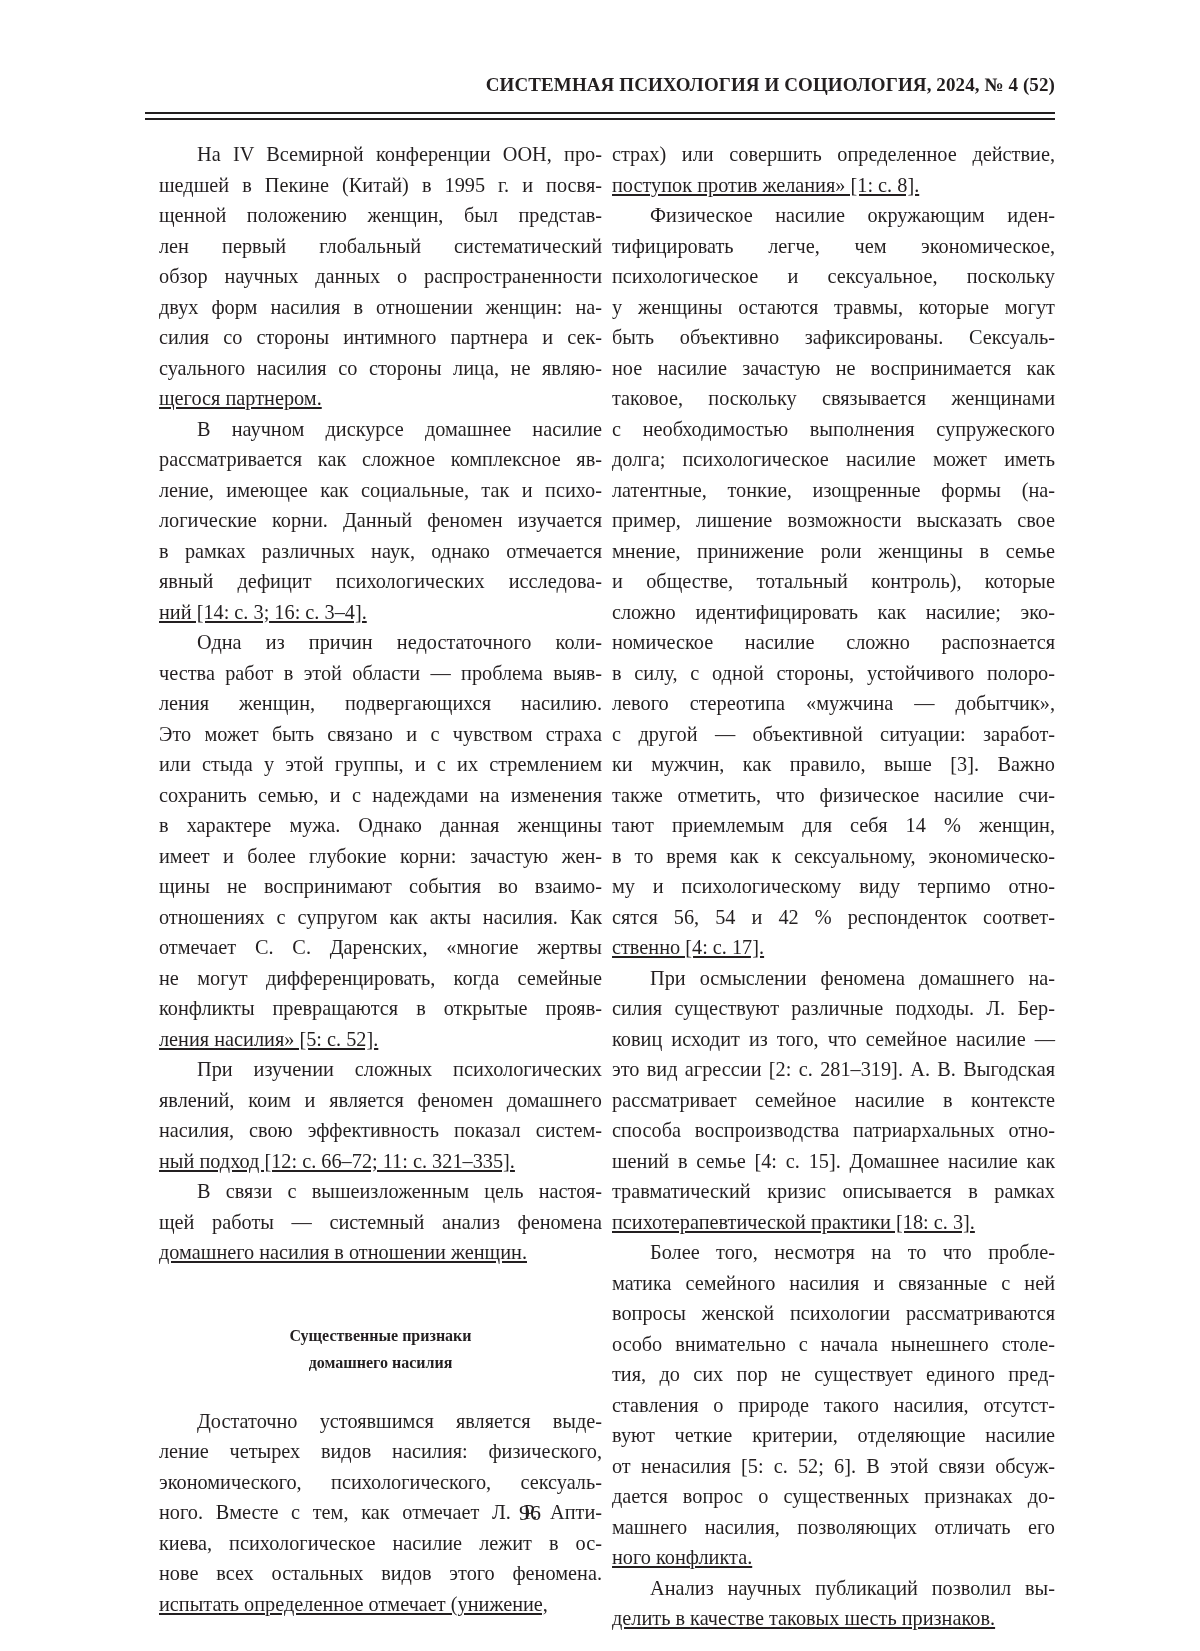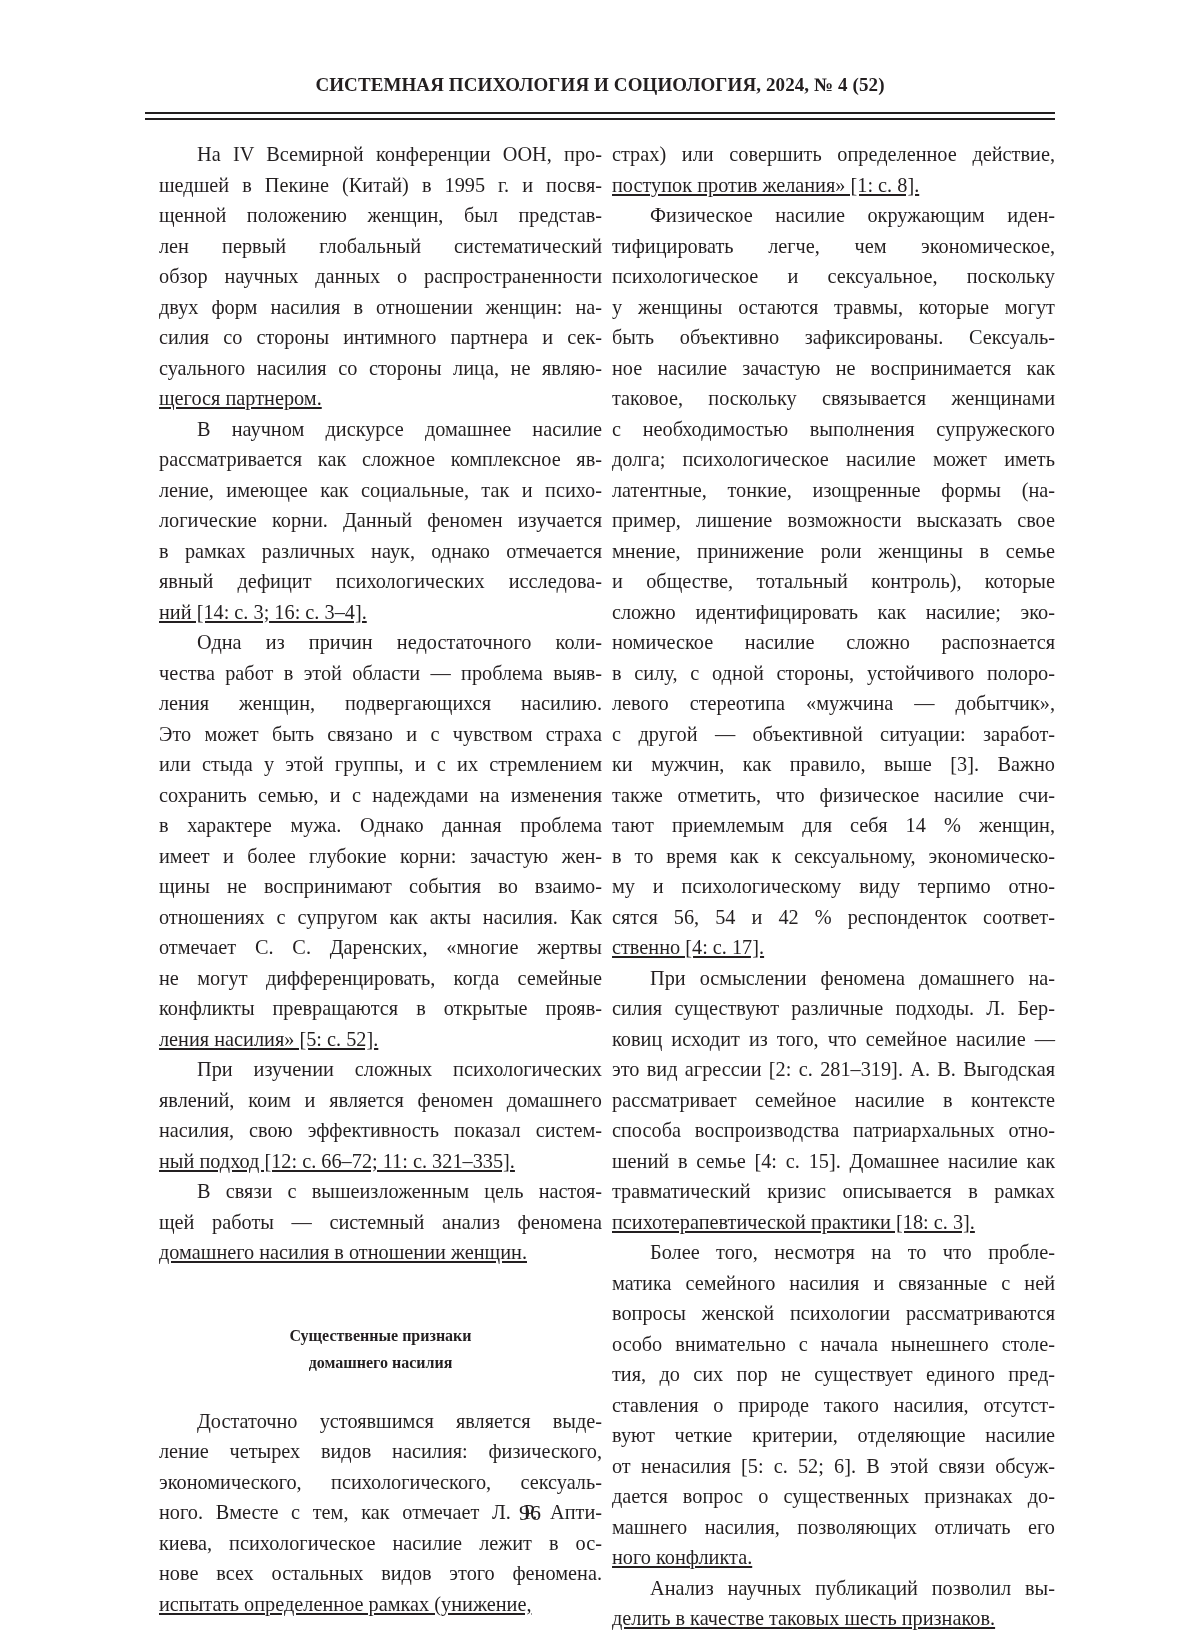--- a/index.html
+++ b/index.html
@@ -1,18 +1,18 @@
 <!DOCTYPE html>
 <html><head>
 <meta charset="utf-8">
 <style>
   html, body { margin: 0; padding: 0; background: #ffffff; }
   body { width: 1200px; height: 1651px; position: relative; overflow: hidden;
          font-family: "Liberation Serif", "DejaVu Serif", serif; color: #231f20; }
-  .header { position: absolute; left: 145px; top: 74px; width: 910px; text-align: center;
+  .header { position: absolute; left: 145px; top: 74px; width: 910px; text-align: right;
             font-weight: bold; font-size: 19px; letter-spacing: 0.1px; }
   .rule { position: absolute; left: 145px; width: 910px; background: #231f20; }
   .rule1 { top: 112px; height: 2px; }
   .rule2 { top: 118px; height: 2px; }
   .col { position: absolute; top: 139px; width: 443px; font-size: 20.3px; line-height: 30.5px; }
   .col-left { left: 145px; margin-left: 14px; }
   .col-right { left: 612px; }
   .line { display: block; height: 30.5px; white-space: nowrap; text-align: justify;
           text-align-last: justify; overflow: visible; }
   .line.last { text-align: left; text-align-last: left; text-decoration: underline; }
@@ -50,21 +50,21 @@
       <span class="line">явный дефицит психологических исследова-</span>
       <span class="line last">ний [14: с. 3; 16: с. 3–4].</span>
     </div>
     <div>
       <span class="line indent">Одна из причин недостаточного коли-</span>
       <span class="line">чества работ в этой области — проблема выяв-</span>
       <span class="line">ления женщин, подвергающихся насилию.</span>
       <span class="line">Это может быть связано и с чувством страха</span>
       <span class="line">или стыда у этой группы, и с их стремлением</span>
       <span class="line">сохранить семью, и с надеждами на изменения</span>
-      <span class="line">в характере мужа. Однако данная проблема</span>
+      <span class="line">в характере мужа. Однако данная женщины</span>
       <span class="line">имеет и более глубокие корни: зачастую жен-</span>
       <span class="line">щины не воспринимают события во взаимо-</span>
       <span class="line">отношениях с супругом как акты насилия. Как</span>
       <span class="line">отмечает С. С. Даренских, «многие жертвы</span>
       <span class="line">не могут дифференцировать, когда семейные</span>
       <span class="line">конфликты превращаются в открытые прояв-</span>
       <span class="line last">ления насилия» [5: с. 52].</span>
     </div>
     <div>
       <span class="line indent">При изучении сложных психологических</span>
@@ -83,21 +83,21 @@
       <span class="heading">домашнего насилия</span>
     </div>
     <span class="gap2"></span>
     <div>
       <span class="line indent">Достаточно устоявшимся является выде-</span>
       <span class="line">ление четырех видов насилия: физического,</span>
       <span class="line">экономического, психологического, сексуаль-</span>
       <span class="line">ного. Вместе с тем, как отмечает Л. Р. Апти-</span>
       <span class="line">киева, психологическое насилие лежит в ос-</span>
       <span class="line">нове всех остальных видов этого феномена.</span>
-      <span class="line last">испытать определенное рамках (унижение,</span>
+      <span class="line last">испытать определенное отмечает (унижение,</span>
     </div>
   </div>
 <div class="col col-right" id="rightcol">
     <div>
       <span class="line">страх) или совершить определенное действие,</span>
       <span class="line last">поступок против желания» [1: с. 8].</span>
     </div>
     <div>
       <span class="line indent">Физическое насилие окружающим иден-</span>
       <span class="line">тифицировать легче, чем экономическое,</span>

